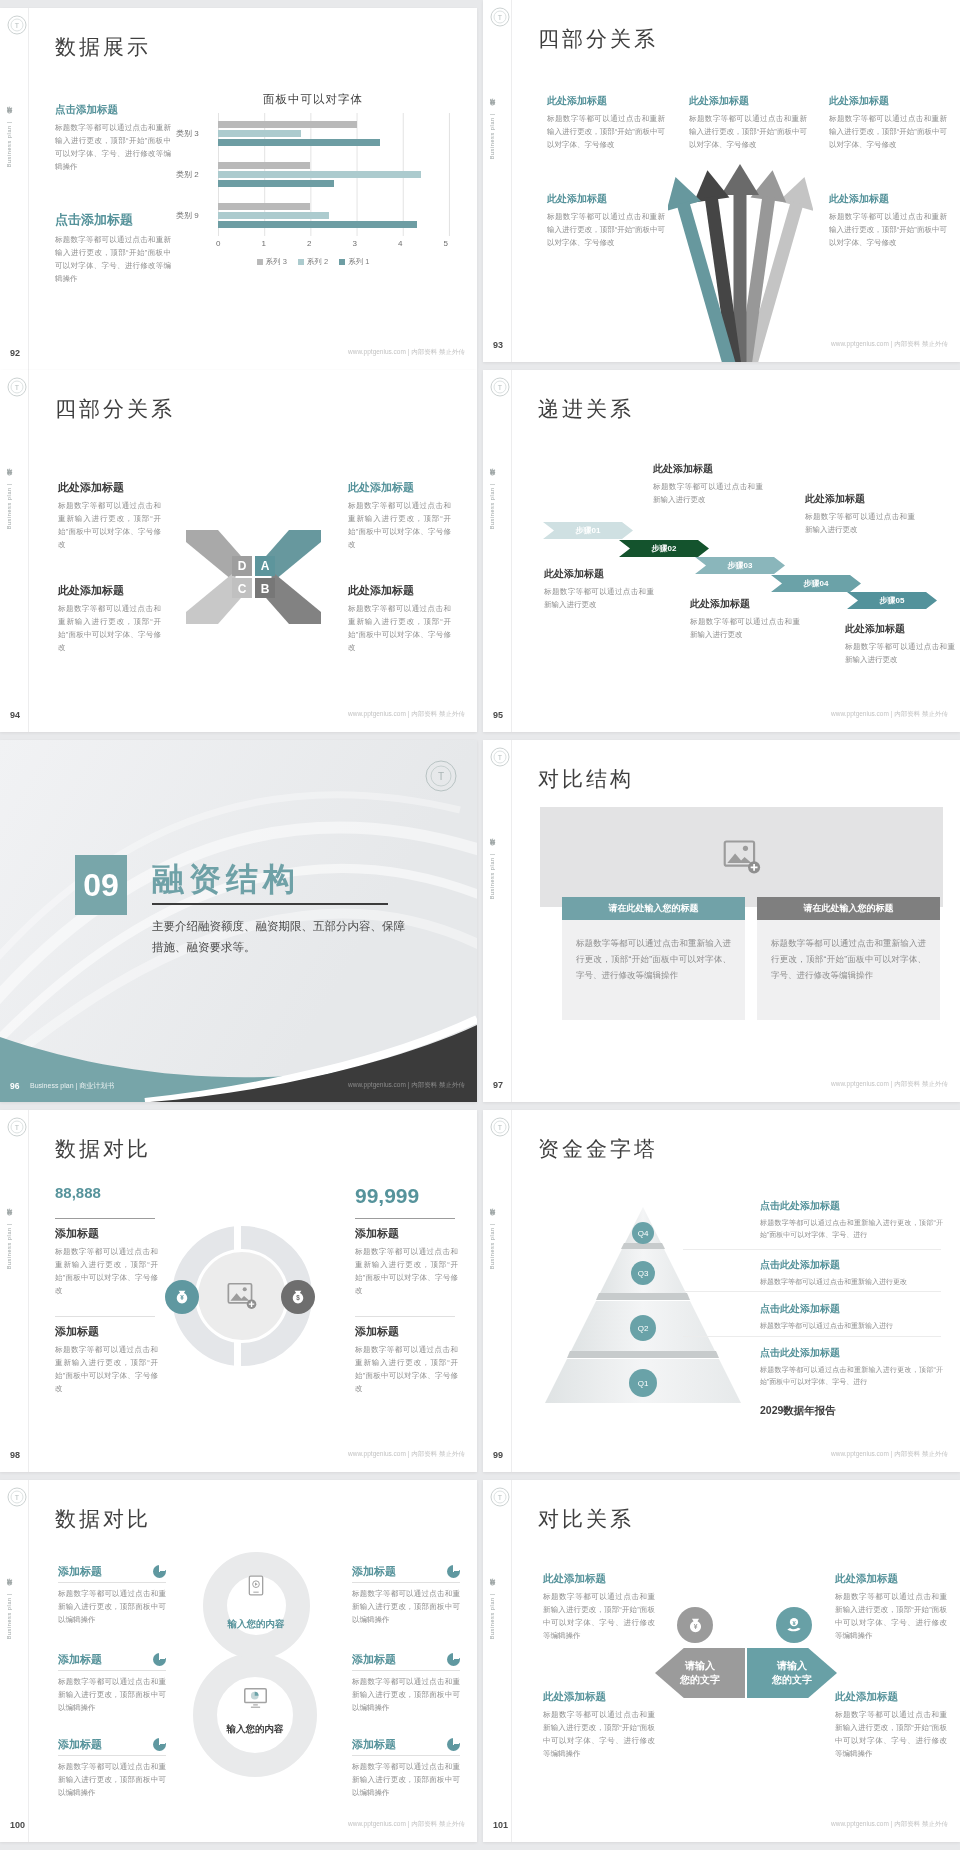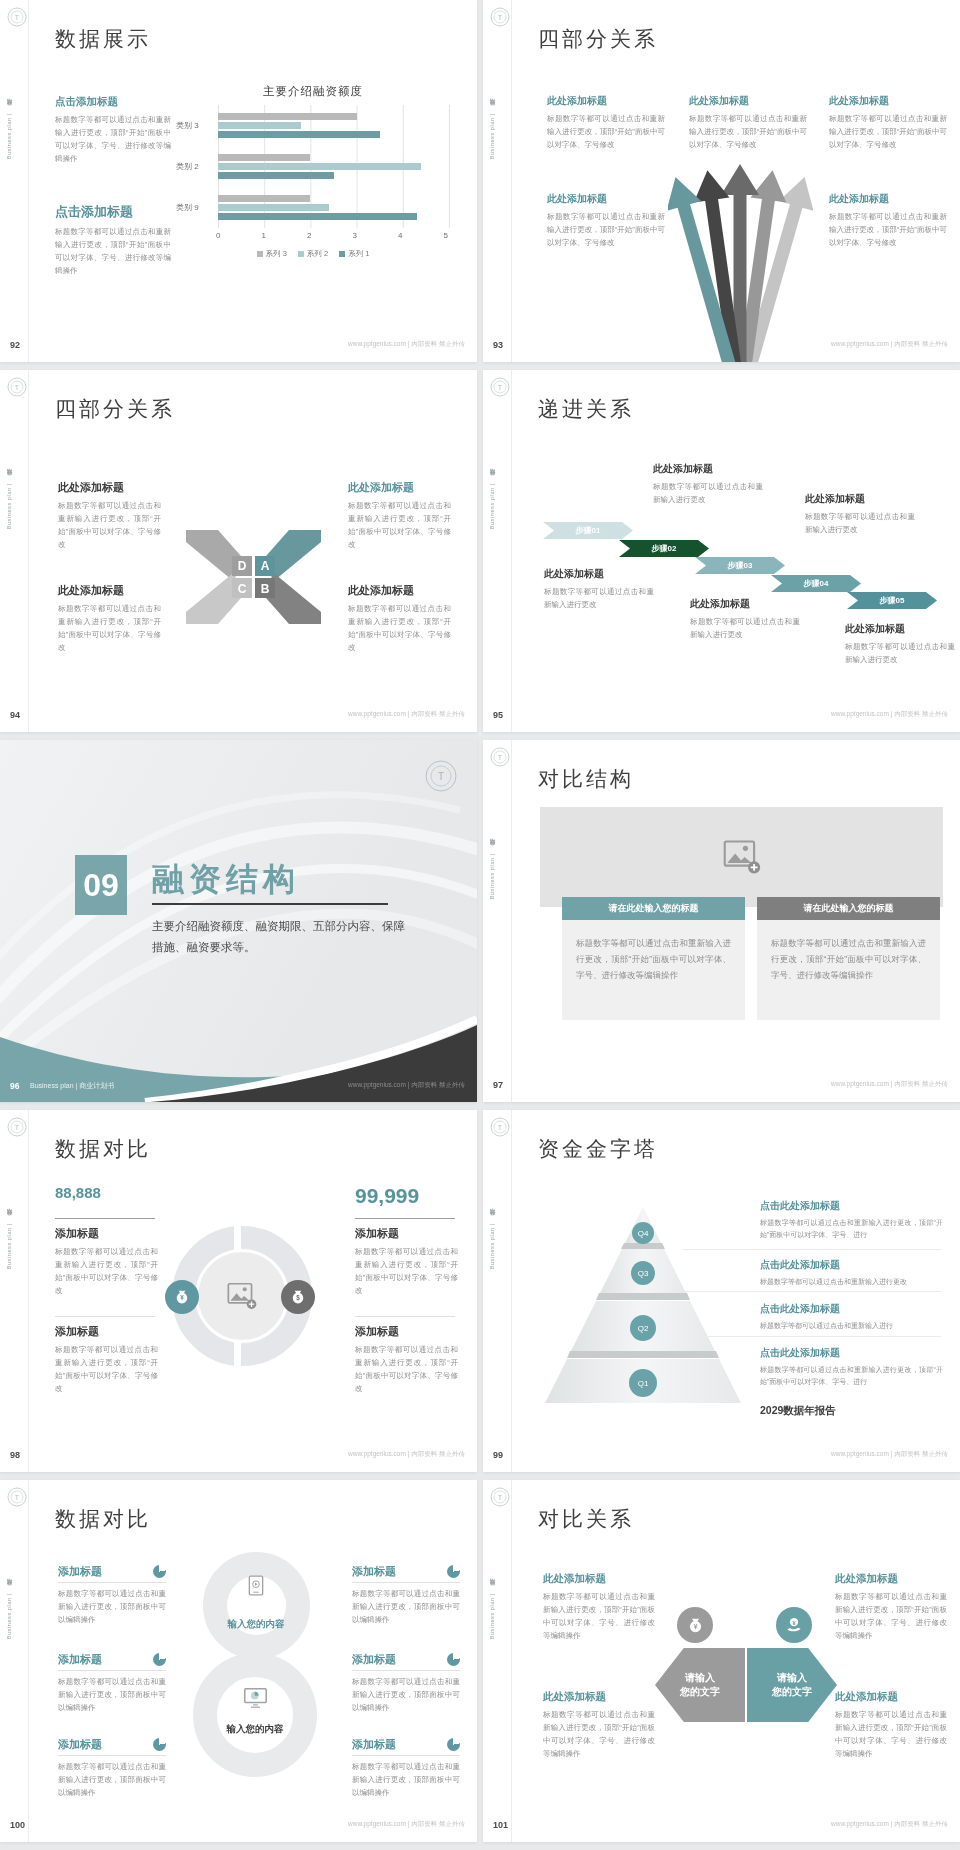--- a/index.html
+++ b/index.html
@@ -61,29 +61,29 @@
          border:23px solid #e4e6e9}
   .innercircle{position:absolute;left:198px;top:142px;width:88px;height:88px;border-radius:50%;
          background:#ececec;display:flex;align-items:center;justify-content:center}
   .split{position:absolute;left:234px;width:7px;height:26px;background:#fff}
   .badge{position:absolute;width:34px;height:34px;border-radius:50%;display:flex;align-items:center;justify-content:center}
   
   .ring{position:absolute;border-radius:50%;border:24px solid #e9eaeb}
   .pie{width:13px;height:13px;border-radius:50%;background:conic-gradient(#fff 0 80deg,#5f98a0 80deg 360deg)}
   .hrow{display:flex;align-items:center;justify-content:space-between}
   
-  .pent{position:absolute;width:90px;height:74px;color:#fff;font-size:10px;font-weight:700;
+  .pent{position:absolute;width:90px;height:50px;color:#fff;font-size:10px;font-weight:700;
         display:flex;flex-direction:column;align-items:center;justify-content:center;line-height:1.4;text-align:center}
   .pentL{clip-path:polygon(32% 0,100% 0,100% 100%,32% 100%,0 50%)}
   .pentR{clip-path:polygon(0 0,68% 0,100% 50%,68% 100%,0 100%)}
 </style>
 </head>
 <body>
 
-<div class="slide" style="left:0;top:0">
+<div class="slide" style="left:0;top:8px">
   <div class="logo">
     <svg width="20" height="20">
         <circle cx="10" cy="10" r="9" fill="#fff" stroke="#ccd2d2"></circle>
         <circle cx="10" cy="10" r="6" fill="none" stroke="#dde2e2"></circle>
         <text x="10" y="13" font-size="7" fill="#b9c0c0" text-anchor="middle">T</text>
       </svg>
   </div>
   <div class="vline"></div>
   <div class="vside">Business plan | 商业计划书</div>
   <div class="stitle">数据展示</div>
@@ -91,21 +91,21 @@
   <div class="tb" style="left:55px;top:95px;width:116px">
     <div class="b teal h105">点击添加标题</div>
     <div class="bd">标题数字等都可以通过点击和重新输入进行更改，顶部“开始”面板中可以对字体、字号、进行修改等编辑操作</div>
   </div>
   <div class="tb" style="left:55px;top:203px;width:116px">
     <div class="b teal h13">点击添加标题</div>
     <div class="bd">标题数字等都可以通过点击和重新输入进行更改，顶部“开始”面板中可以对字体、字号、进行修改等编辑操作</div>
   </div>
 
   <div class="chart">
-    <div class="ctitle">主要介绍融资额度</div>
+    <div class="ctitle">面板中可以对字体</div>
     <div id="chart-rows">
         <div class="crow">
           <div class="clab">类别 3</div>
           <div class="gbars">
             <div class="cbar" style="width: 60%; background: rgb(185, 185, 185);"></div>
             <div class="cbar" style="width: 36%; background: rgb(172, 203, 206);"></div>
             <div class="cbar" style="width: 70%; background: rgb(109, 157, 163);"></div>
           </div>
         </div>
         <div class="crow">

